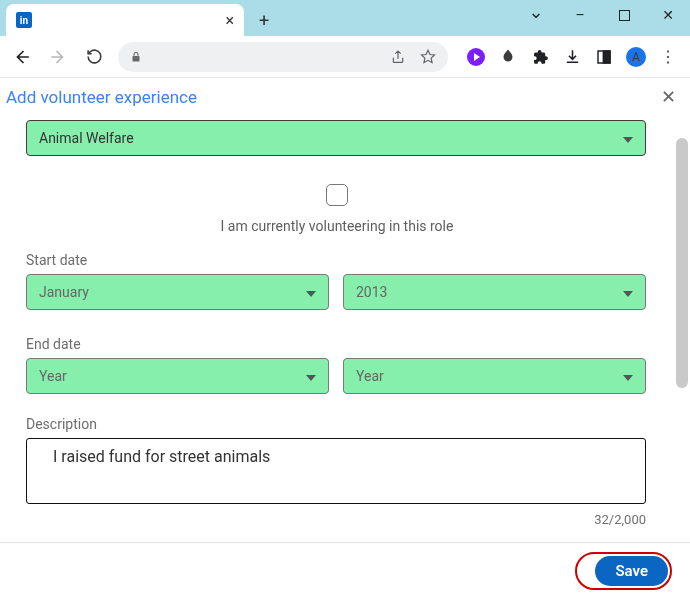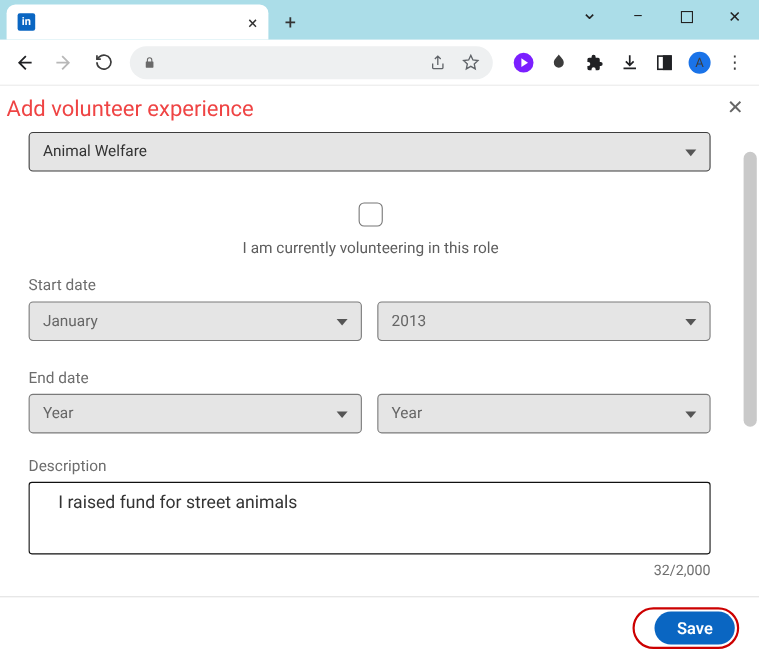--- a/index.html
+++ b/index.html
@@ -27,27 +27,27 @@
   .ext-icons { display:flex; align-items:center; gap:12px; padding: 0 6px 0 10px; }
   .ext-icons span { width:20px; height:20px; display:flex; align-items:center; justify-content:center; color:#3c3c3c; }
   .play-circle { width:18px; height:18px; border-radius:50%; background:#7b1fff; display:flex; align-items:center; justify-content:center; }
   .play-circle::after { content:""; border-left:6px solid #fff; border-top:4px solid transparent; border-bottom:4px solid transparent; margin-left:2px; }
   .avatar { width:22px; height:22px; border-radius:50%; background:#1a73e8; color:#fff; font-size:12px; display:flex; align-items:center; justify-content:center; }
   .kebab { font-size:16px; letter-spacing:0; }
 
   
   .page { position:relative; height: calc(598px - 36px - 42px); background:#fff; }
   .modal-header { display:flex; align-items:center; padding: 8px 14px 10px 6px; }
-  .modal-title { font-size:20px; color:#ef4444; font-weight:400; }
+  .modal-title { font-size:17px; color:#3b82f6; font-weight:400; }
   .close-x { margin-left:auto; font-size:18px; color:#666; }
 
   .scroll-area { position:absolute; top:42px; left:0; right:18px; bottom:56px; padding: 0 26px; overflow:hidden; }
   .vscrollbar { position:absolute; right:2px; top:60px; width:12px; height:250px; background:#c9c9c9; border-radius:6px; }
 
-  .select-box { width:100%; height:36px; border:1px solid #3d3d3d; border-radius:4px; display:flex; align-items:center; padding:0 12px; font-size:14px; color:#333; background:#e5e5e5; position:relative; }
+  .select-box { width:100%; height:36px; border:1px solid #3d3d3d; border-radius:4px; display:flex; align-items:center; padding:0 12px; font-size:14px; color:#333; background:#86efac; position:relative; }
   .select-box.light { border:1px solid #7a7a7a; color:#666; }
   .caret-down { margin-left:auto; }
   .caret-down::after { content:""; display:inline-block; border-left:5px solid transparent; border-right:5px solid transparent; border-top:6px solid #555; }
 
   .chk-row { display:flex; align-items:center; gap:12px; margin: 28px 0 18px 2px; flex-direction: column; }
   .chk { width:22px; height:22px; border:1.5px solid #777; border-radius:5px; background:#fff; }
   .chk-label { font-size:14px; color:#5e5e5e; }
 
   .field-label { font-size:14px; color:#6d6d6d; margin: 14px 0 6px 0; }
   .date-row { display:flex; gap:14px; }

